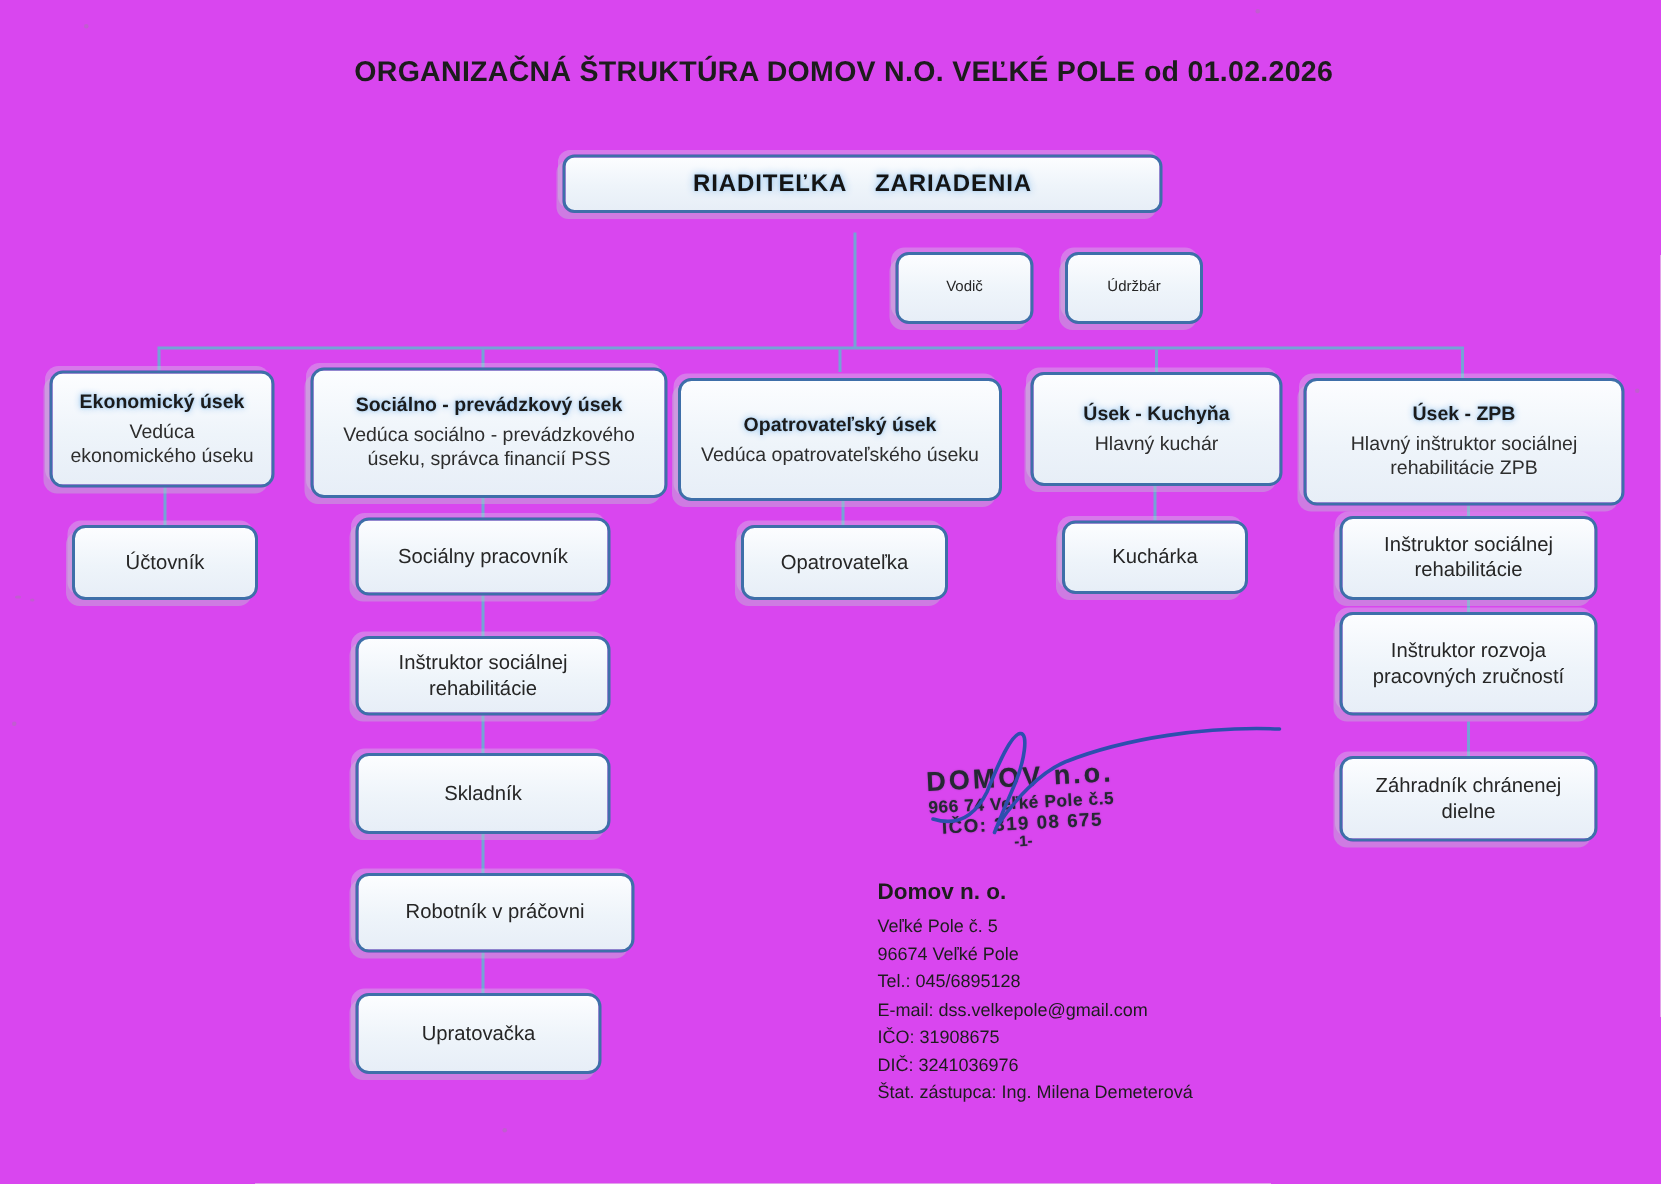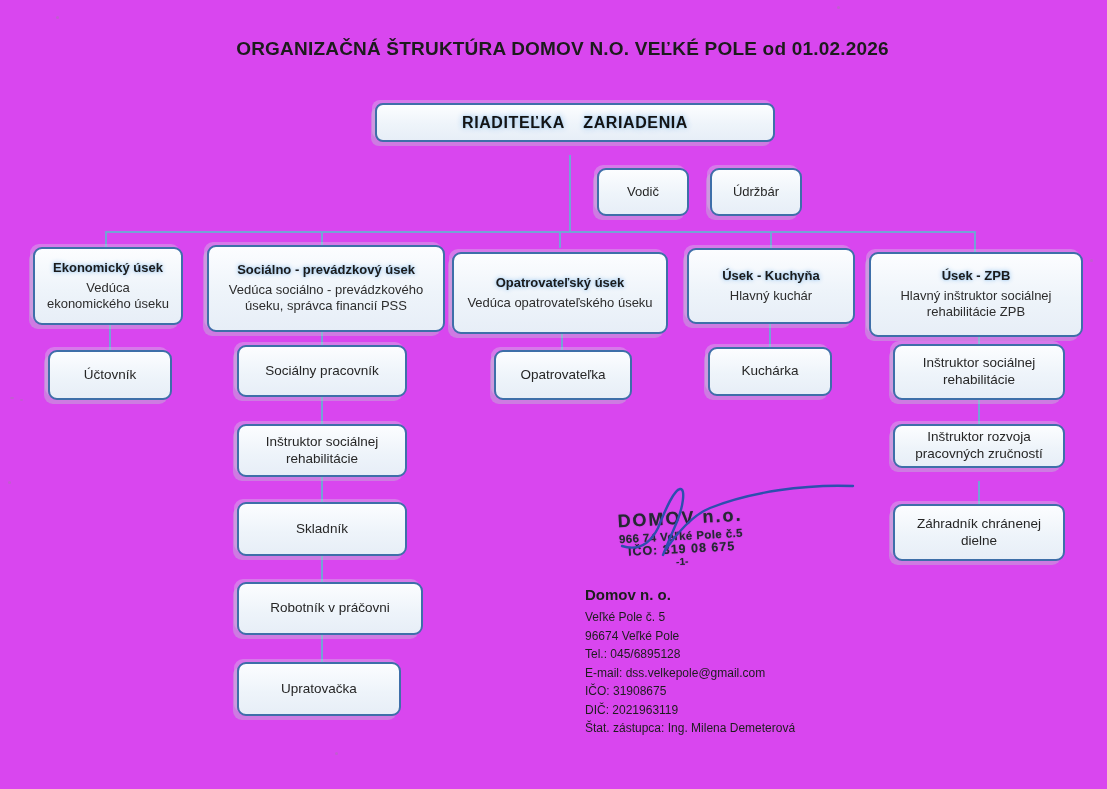--- a/index.html
+++ b/index.html
@@ -30,21 +30,21 @@
   }
   .node .head-sub { font-size:13px; color:#2d2d2d; line-height:1.25; margin-top:3px; }
   .root-node {
     border-radius:8px;
   }
   .root-node .root-label {
     font-size:16px; font-weight:bold; letter-spacing:.6px; word-spacing:14px;
     color:#141414;
     text-shadow:0 0 6px rgba(140,192,238,.95), 0 0 2px rgba(170,210,245,.9);
   }
-  .asst-node .child-label { font-size:13px; }
+  .asst-node .child-label { font-size:10px; }
   
   .line { position:absolute; background:#74a3d6; }
   
   .stamp {
     position:absolute; left:602px; top:508px; width:158px;
     transform:rotate(-3deg); text-align:center; color:#252833;
     text-shadow:0 0 1px rgba(40,44,60,.55);
   }
   .stamp .s1 { font-size:18px; font-weight:bold; letter-spacing:2px; }
   .stamp .s2 { font-size:11.5px; font-weight:600; letter-spacing:.4px; margin-top:1px; }
@@ -140,21 +140,21 @@
     <span class="child-label">Opatrovateľka</span>
   </div>
 
   <div class="node" style="left:708px;top:347px;width:124px;height:49px;">
     <span class="child-label">Kuchárka</span>
   </div>
 
   <div class="node" style="left:893px;top:344px;width:172px;height:56px;">
     <span class="child-label">Inštruktor sociálnej rehabilitácie</span>
   </div>
-  <div class="node" style="left:893px;top:424px;width:172px;height:44px;">
+  <div class="node" style="left:893px;top:408px;width:172px;height:69px;">
     <span class="child-label">Inštruktor rozvoja pracovných zručností</span>
   </div>
   <div class="node" style="left:893px;top:504px;width:172px;height:57px;">
     <span class="child-label">Záhradník chránenej dielne</span>
   </div>
 
   <div class="stamp">
     <div class="s1">DOMOV n.o.</div>
     <div class="s2">966 74 Veľké Pole č.5</div>
     <div class="s3">IČO: 319 08 675</div>
@@ -166,21 +166,21 @@
     <path d="M 32 78 C 48 83, 60 76, 68 60 C 76 40, 84 22, 90 21 C 96 20, 93 40, 86 56 C 79 72, 75 82, 73 87" fill="none" stroke="#2d4fae" stroke-width="2.4" stroke-linecap="round"></path>
   </svg>
 
   <div class="contact">
     <div class="c-name">Domov n. o.</div>
     <div class="c-line">Veľké Pole č. 5</div>
     <div class="c-line">96674 Veľké Pole</div>
     <div class="c-line">Tel.: 045/6895128</div>
     <div class="c-line">E-mail: dss.velkepole@gmail.com</div>
     <div class="c-line">IČO: 31908675</div>
-    <div class="c-line">DIČ: 2021963119</div>
+    <div class="c-line">DIČ: 3241036976</div>
     <div class="c-line">Štat. zástupca: Ing. Milena Demeterová</div>
   </div>
 
   <div class="speck" style="left:56px;top:16px;width:3px;height:3px;"></div>
   <div class="speck" style="left:837px;top:6px;width:3px;height:3px;"></div>
   <div class="speck" style="left:10px;top:397px;width:4px;height:2px;"></div>
   <div class="speck" style="left:20px;top:399px;width:3px;height:2px;"></div>
   <div class="speck" style="left:8px;top:481px;width:3px;height:3px;"></div>
   <div class="speck" style="left:1090px;top:259px;width:3px;height:3px;"></div>
   <div class="speck" style="left:335px;top:752px;width:3px;height:3px;"></div>

